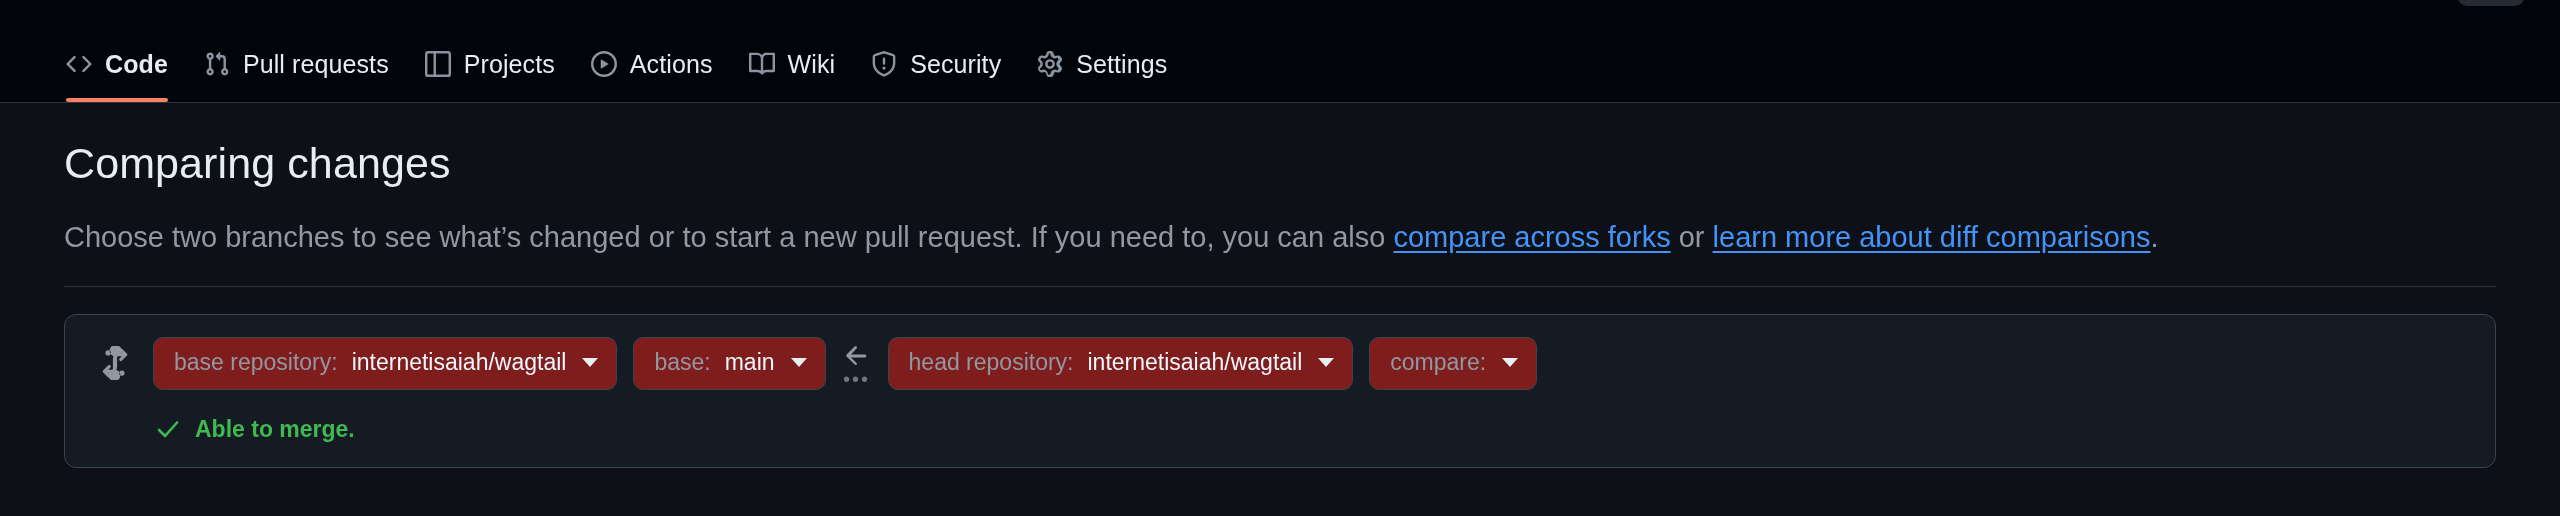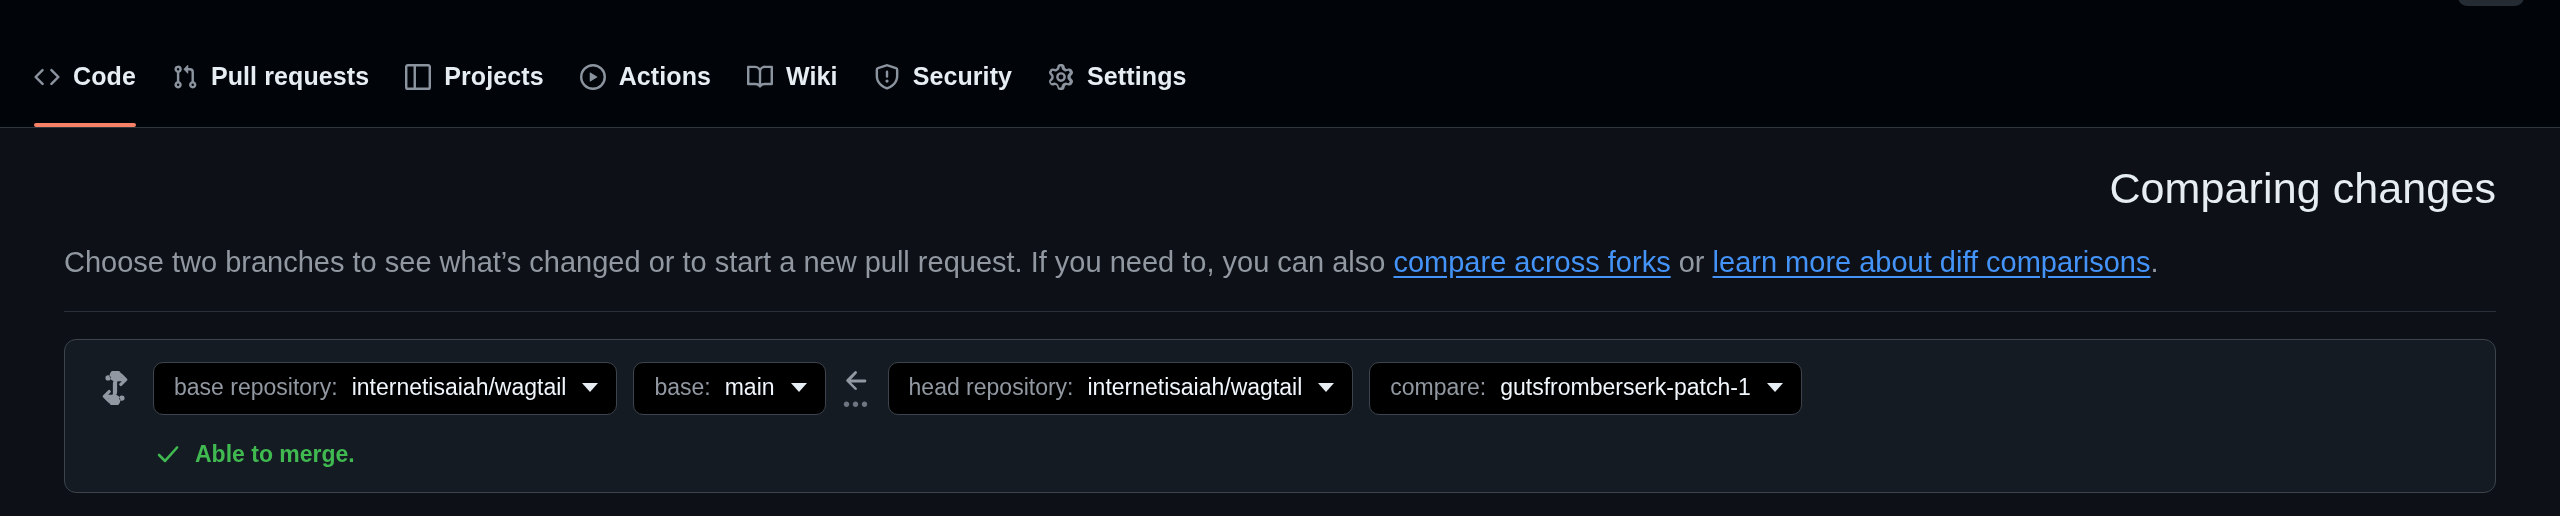--- a/index.html
+++ b/index.html
@@ -13,24 +13,24 @@
   body {
     background: #0d1117;
     font-family: "Liberation Sans", sans-serif;
     color: #e6edf3;
     -webkit-font-smoothing: antialiased;
   }
 
   
   .repo-nav {
     position: relative;
-    height: 128px;
+    height: 103px;
     background: #010409;
     border-bottom: 1px solid #30363d;
-    padding: 0 8px;
+    padding: 0 40px;
     display: flex;
     align-items: flex-end;
   }
 
   .nav-list {
     display: flex;
     align-items: flex-end;
     gap: 0px;
     list-style: none;
     height: 100%;
@@ -45,21 +45,21 @@
     padding: 0 18px 22px 18px;
     height: 100%;
     cursor: pointer;
     color: #e6edf3;
     font-size: 25px;
     line-height: 1;
     align-self: flex-end;
     padding-top: 48px;
   }
 
-  .nav-item .nav-label { font-size: 25px; color: #e6edf3; letter-spacing: .1px; font-weight: bold; }
+  .nav-item .nav-label { font-size: 25px; color: #e6edf3; letter-spacing: .1px; }
   .nav-item.active .nav-label { font-weight: 700; }
 
   .nav-item .nav-icon {
     display: inline-flex;
     align-items: center;
     justify-content: center;
     width: 26px;
     height: 26px;
     color: #8b949e;
     flex: 0 0 auto;
@@ -93,21 +93,20 @@
     padding: 0 64px;
   }
 
   .page-title {
     font-size: 43px;
     font-weight: 400;
     letter-spacing: .1px;
     color: #e6edf3;
     margin-top: 36px;
     line-height: 1.15;
-    text-align: right;
   }
 
   .page-subtitle {
     margin-top: 28px;
     font-size: 29px;
     line-height: 1.5;
     color: #9198a1;
   }
 
   .page-subtitle a {
@@ -148,21 +147,21 @@
     justify-content: center;
     margin-right: 20px;
     margin-left: 8px;
     flex: 0 0 auto;
   }
 
   .branch-btn {
     display: inline-flex;
     align-items: center;
     gap: 14px;
-    background: #000000;
+    background: #7f1d1d;
     border: 1px solid #3d444d;
     border-radius: 10px;
     padding: 11px 18px 12px 20px;
     font-size: 23px;
     color: #e6edf3;
     cursor: pointer;
     white-space: nowrap;
     line-height: 1.2;
   }
 
@@ -354,21 +353,20 @@
       <button class="branch-btn">
         <span class="bl-prefix">head repository:</span>
         <span class="bl-value">internetisaiah/wagtail</span>
         <span class="caret"></span>
       </button>
 
       <span class="gap-sm"></span>
 
       <button class="branch-btn">
         <span class="bl-prefix">compare:</span>
-        <span class="bl-value">gutsfromberserk-patch-1</span>
         <span class="caret"></span>
       </button>
 
     </div>
 
     <div class="merge-status">
       <span class="check-icon">
         <svg width="26" height="26" viewBox="0 0 16 16" fill="none" stroke="currentColor" stroke-width="1.6" stroke-linecap="round" stroke-linejoin="round" aria-hidden="true">
           <path d="M2.5 8.6 6.2 12.3 13.6 4"></path>
         </svg>

